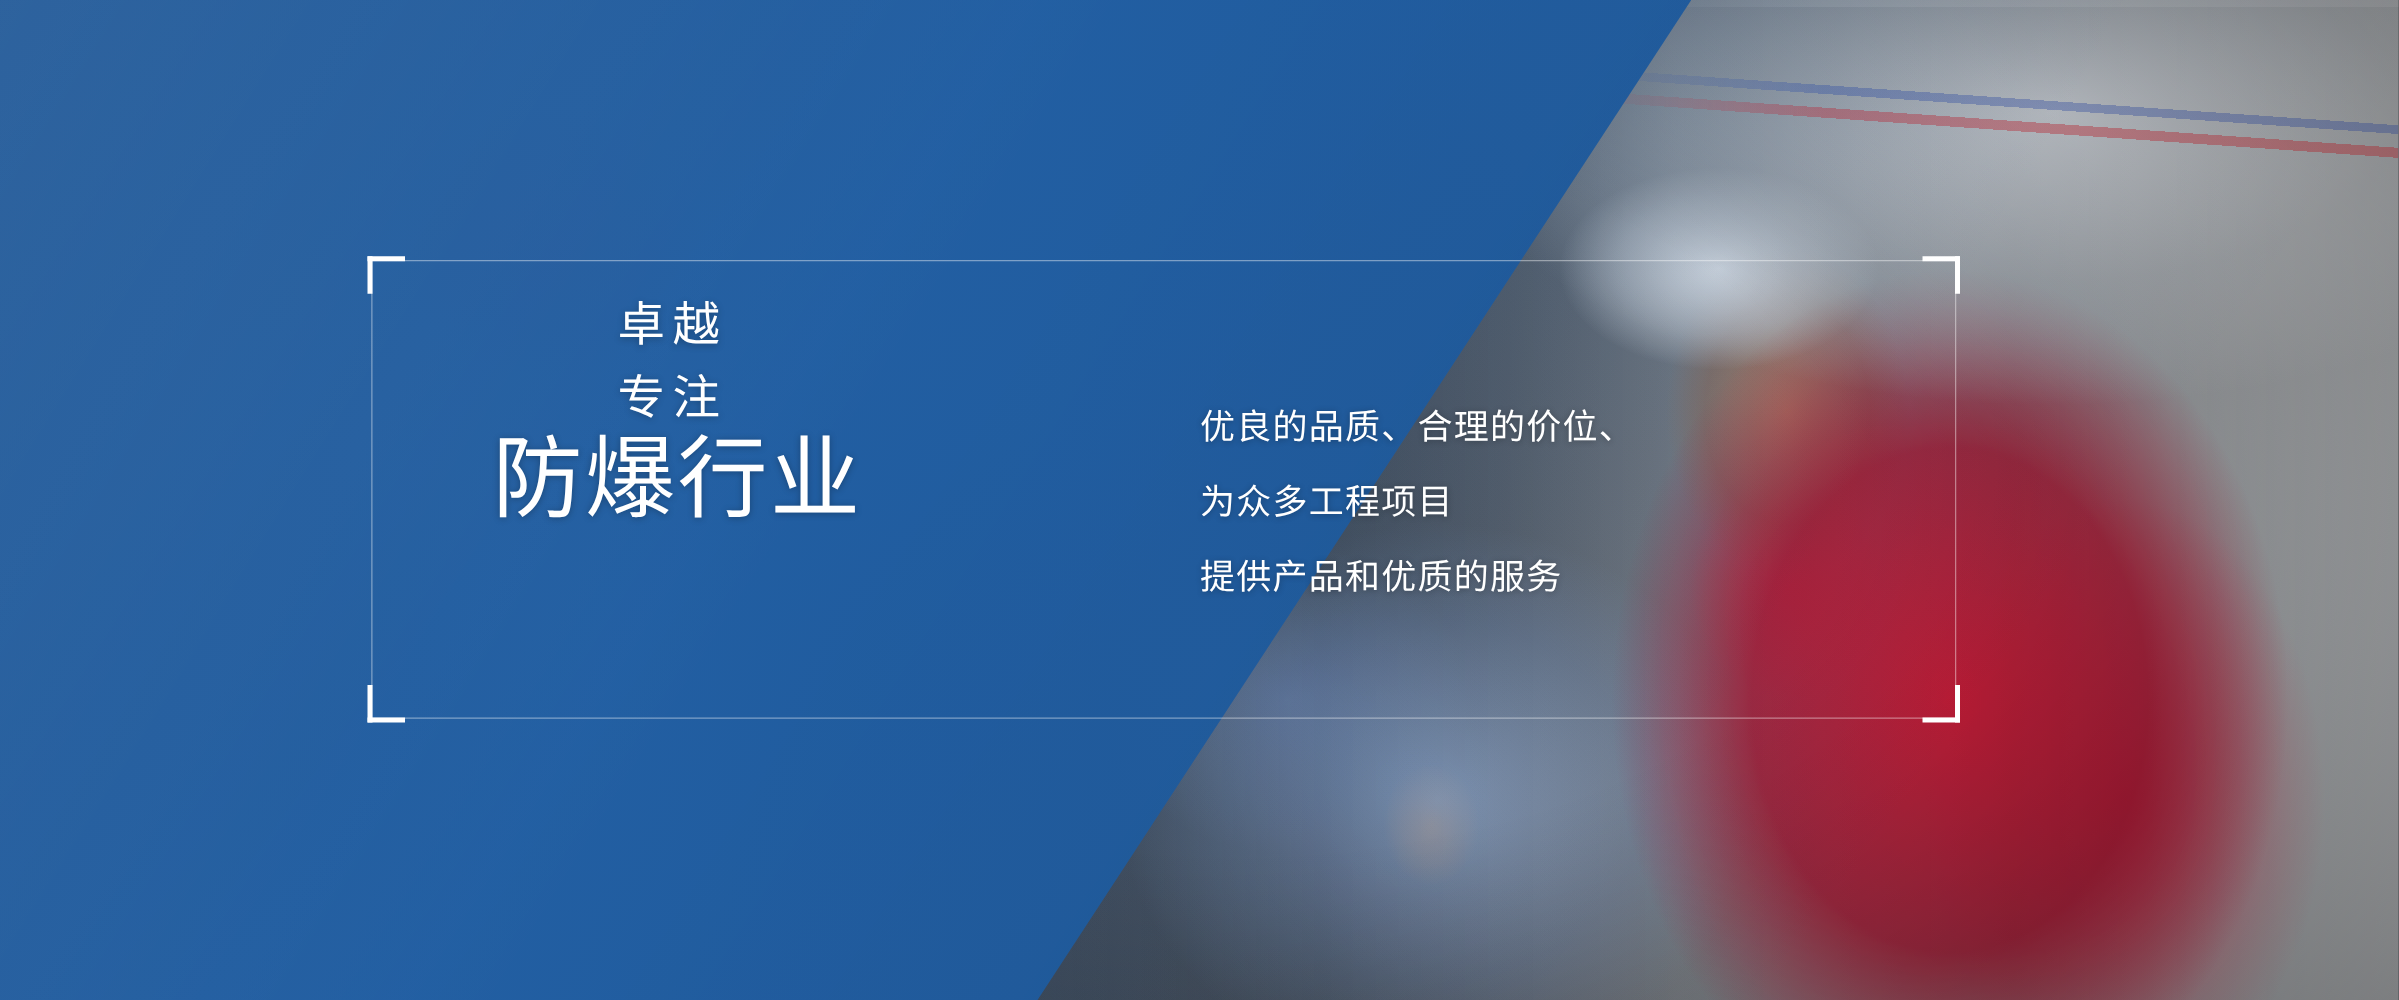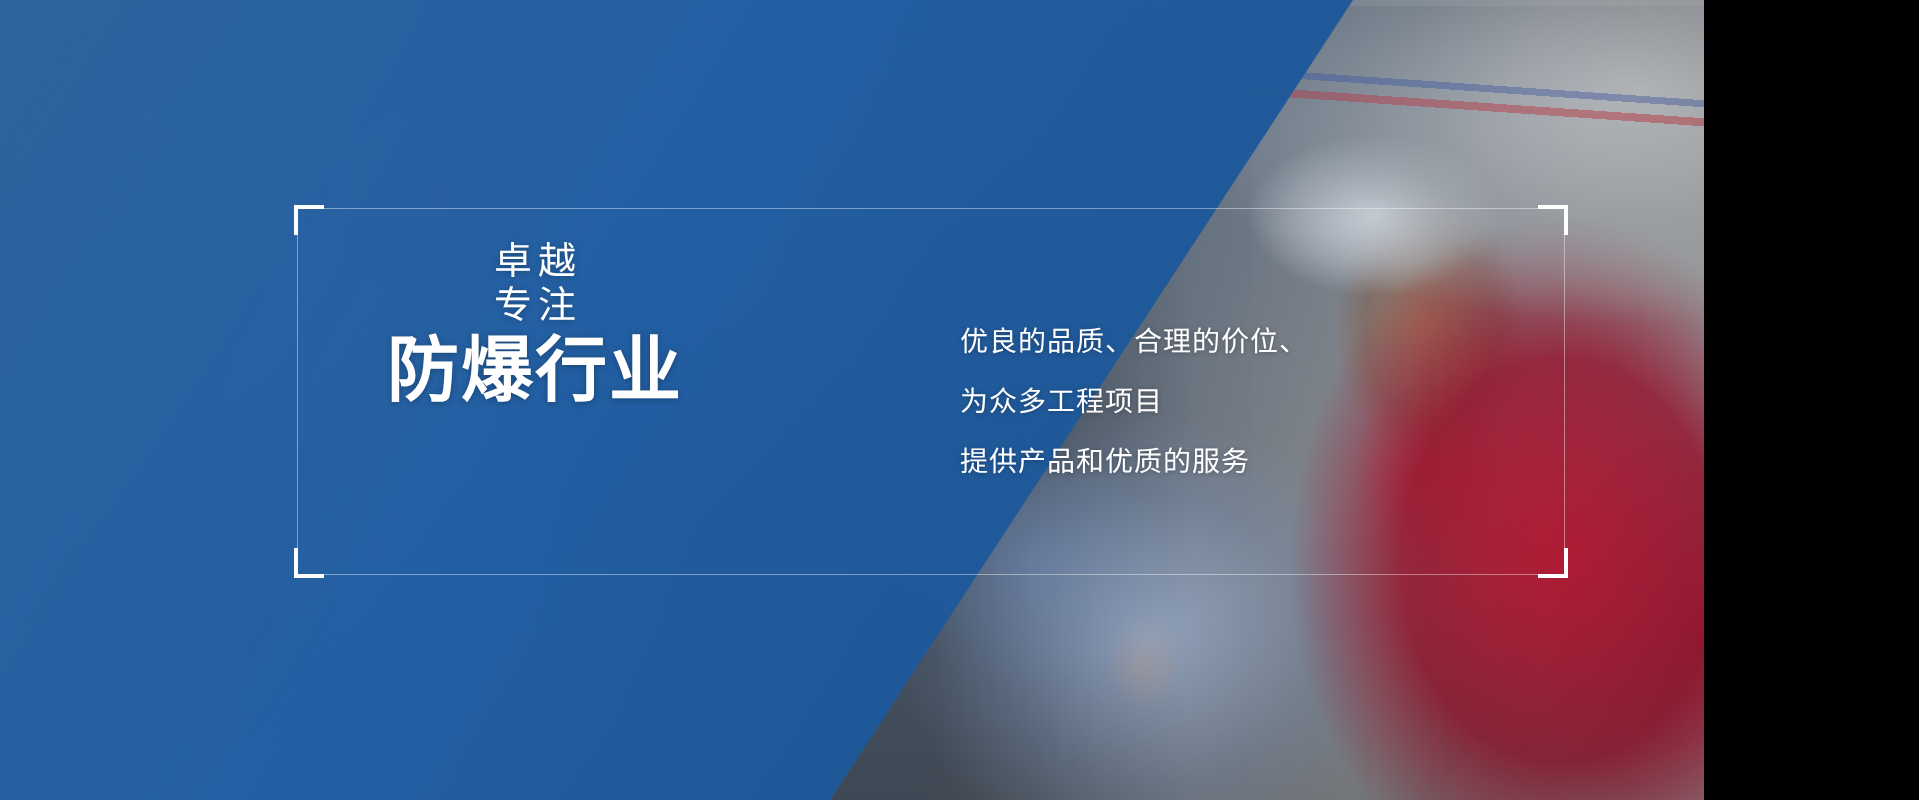--- a/index.html
+++ b/index.html
@@ -3,21 +3,21 @@
 <meta charset="utf-8">
 <title>Banner</title>
 <style>
   html, body {
     margin: 0;
     padding: 0;
     background: #000;
   }
   .stage {
     position: relative;
-    width: 1704px;
+    width: 1919px;
     height: 800px;
     overflow: hidden;
     font-family: "Liberation Sans", "DejaVu Sans", sans-serif;
     background: #55585c;
   }
 
   
   .photo {
     position: absolute;
     inset: 0;
@@ -184,28 +184,30 @@
     line-height: 1.16;
     font-weight: 700;
     letter-spacing: 2px;
     margin-top: 2px;
   }
   .hl-small-2 {
     font-size: 38px;
     line-height: 1.15;
     font-weight: 400;
     letter-spacing: 6px;
+    margin-top: 14px;
     margin-left: 6px;
   }
   .hl-big-2 {
     font-size: 72px;
     line-height: 1.16;
-    font-weight: 700;
+    font-weight: 400;
     letter-spacing: 2px;
     margin-top: 2px;
+    text-align: right;
   }
 
   
   .copy {
     position: absolute;
     left: 960px;
     top: 312px;
     color: #ffffff;
     font-size: 28px;
     line-height: 60px;

